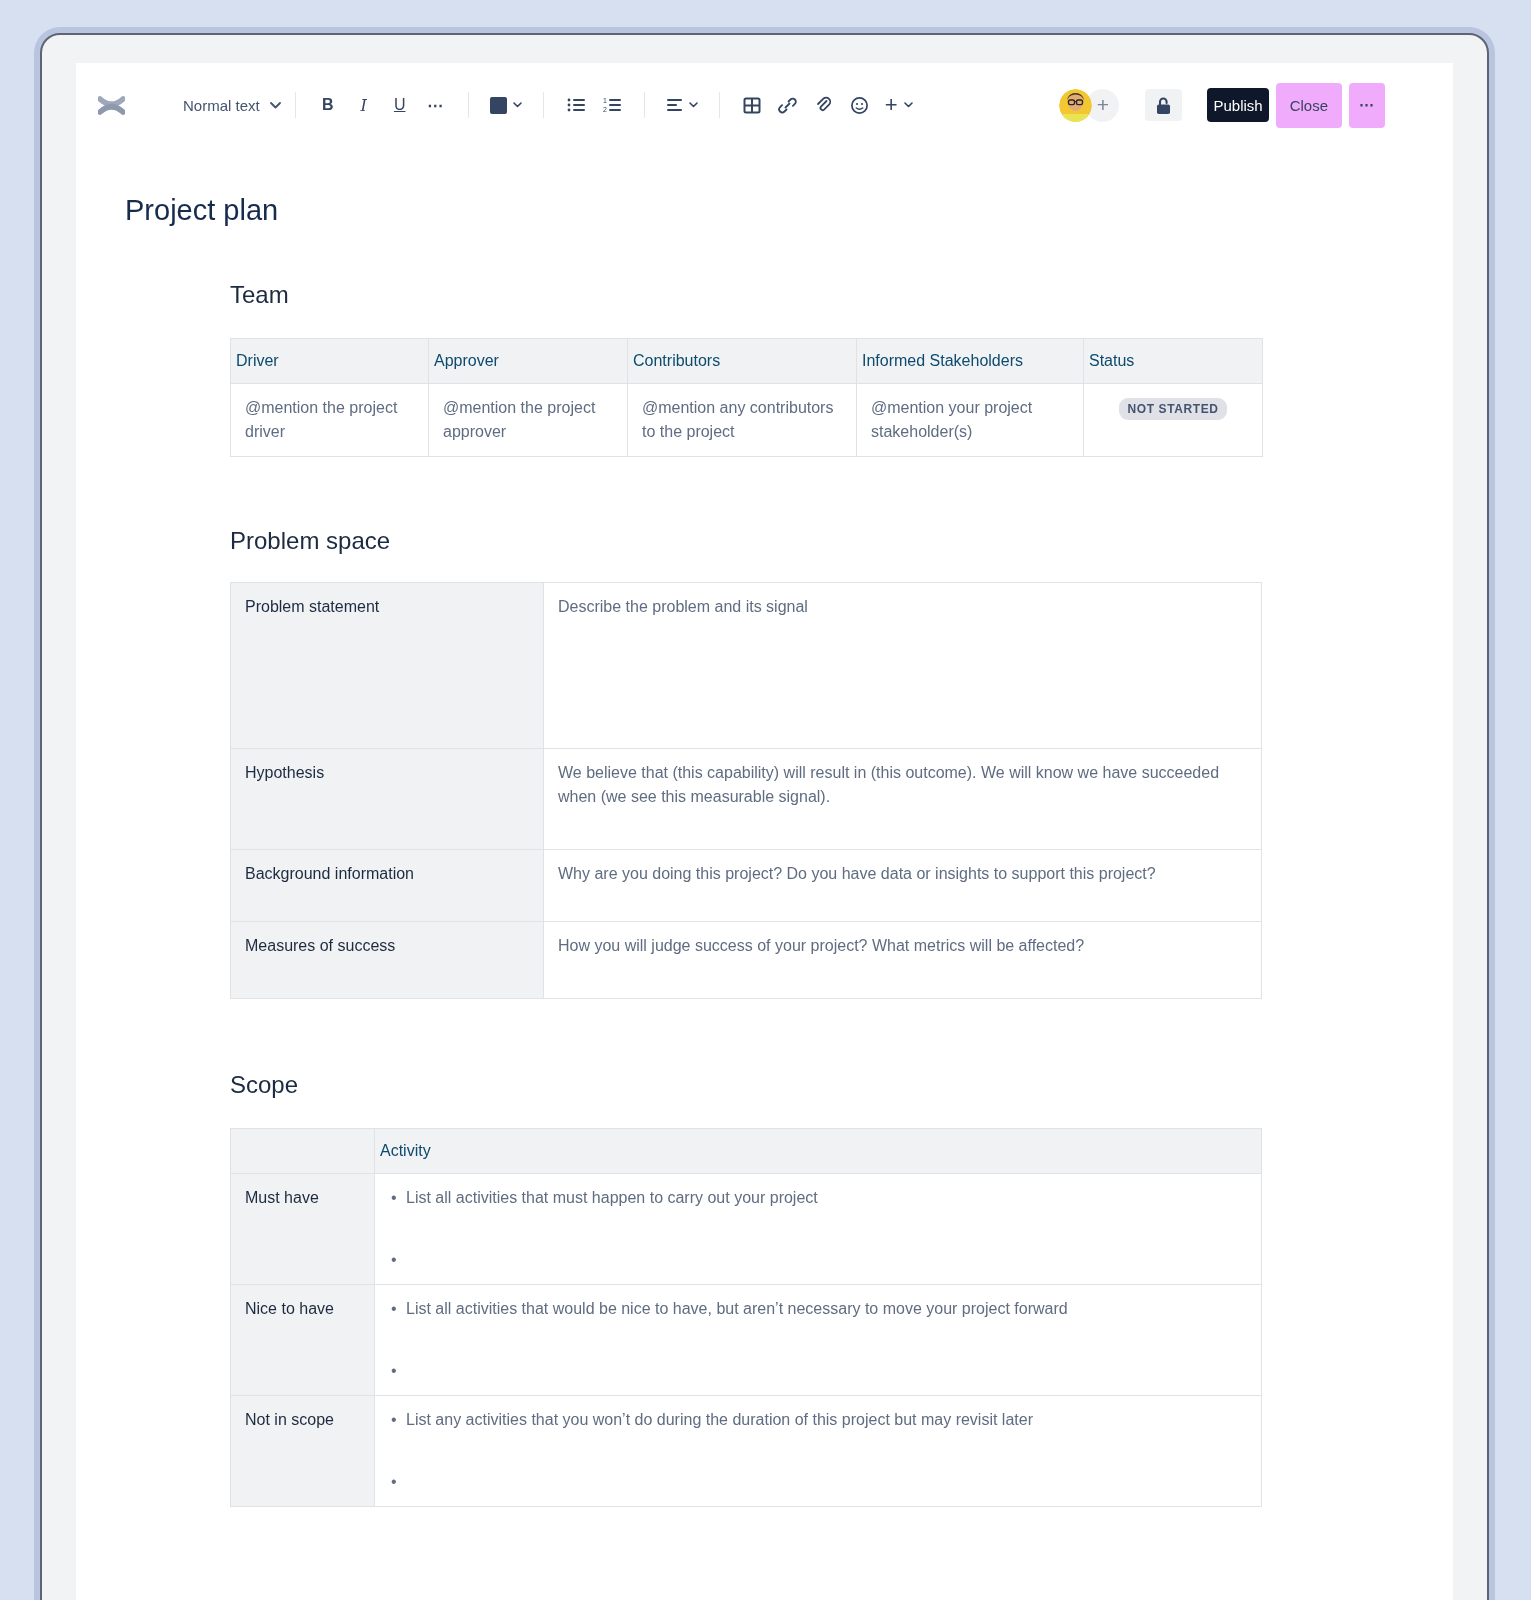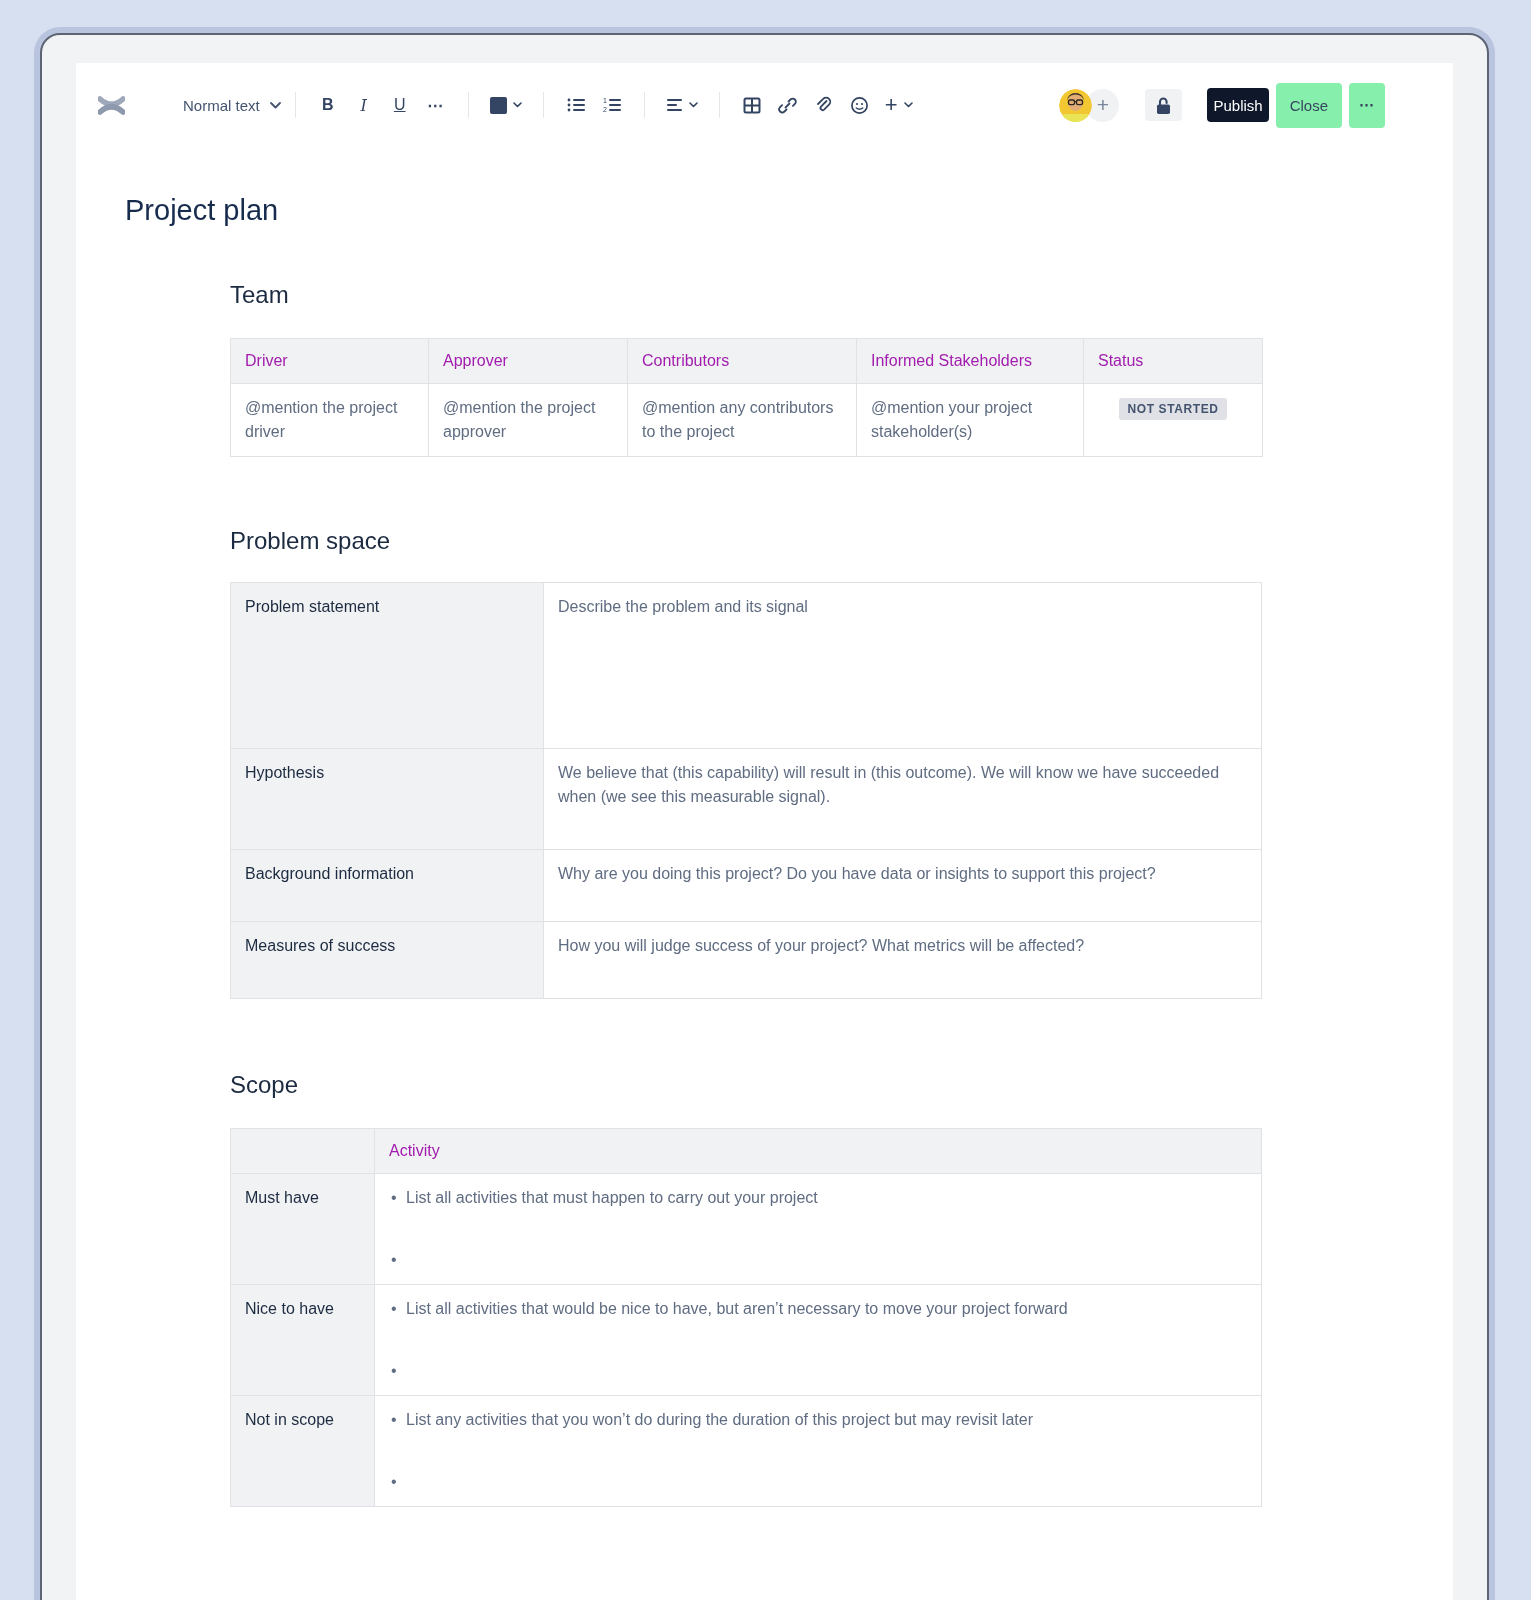--- a/index.html
+++ b/index.html
@@ -78,21 +78,21 @@
   .publish-btn {
     margin-left: 25px;
     background: #0f172a; color: #ffffff;
     font-size: 15px; font-weight: 500;
     border: none; border-radius: 4px;
     height: 34px; padding: 0 6px; cursor: pointer;
     font-family: "Liberation Sans", sans-serif;
   }
   .close-btn, .more-btn {
     margin-left: 7px;
-    background: #86efac; color: #36455e;
+    background: #f0abfc; color: #36455e;
     font-size: 15px; font-weight: 400;
     border: none; border-radius: 4px;
     height: 45px; padding: 0 14px; cursor: pointer;
     font-family: "Liberation Sans", sans-serif;
   }
   .more-btn { font-weight: 700; letter-spacing: 1px; padding: 0 10px; }
   
   .content { padding: 53px 0 0 49px; }
   .page-title {
     font-size: 29px; font-weight: 500; color: #172b4d; line-height: 1.15;
@@ -100,34 +100,34 @@
   .sections { margin-left: 105px; width: 1032px; }
   .section-heading {
     font-size: 24px; font-weight: 500; color: #1c2b41; line-height: 1.2;
   }
   .team-heading { margin-top: 54px; }
   .ps-heading { margin-top: 70px; }
   .scope-heading { margin-top: 72px; }
   table { border-collapse: collapse; width: 1032px; table-layout: fixed; }
   td, th { border: 1px solid #e0e2e6; vertical-align: top; text-align: left; }
   th {
-    background: #f1f2f3; color: #a21caf;
+    background: #f1f2f3; color: #0c4a6e;
     font-size: 16px; font-weight: 500;
-    padding: 13px 14px;
+    padding: 13px 5px;
   }
   td { font-size: 16px; line-height: 24px; padding: 12px 14px; }
   .team-table { margin-top: 28px; }
   .placeholder { color: #5f6c81; }
   .cell-label { color: #1c2b41; font-weight: 500; }
   .label-cell { background: #f1f2f3; }
   .status-lozenge {
     display: inline-block;
     background: #dfe1e6; color: #44546f;
     font-size: 12px; font-weight: 700; letter-spacing: 0.6px;
-    border-radius: 3px; padding: 3px 8px; line-height: 16px;
+    border-radius: 9px; padding: 3px 8px; line-height: 16px;
     cursor: pointer;
   }
   .kv-table { margin-top: 26px; }
   .kv-table .r1 td { height: 166px; }
   .kv-table .r2 td { height: 101px; }
   .kv-table .r3 td { height: 72px; }
   .kv-table .r4 td { height: 77px; }
   .scope-table { margin-top: 28px; }
   .scope-table th { height: 45px; }
   .scope-table td { height: 109px; }

